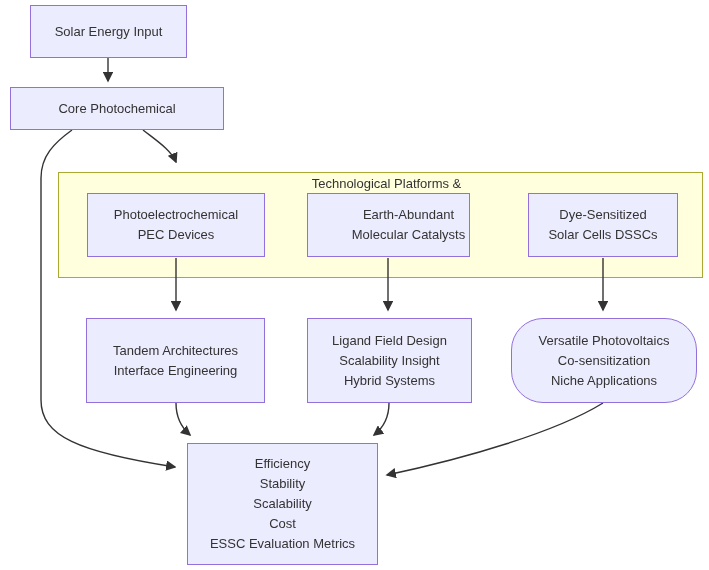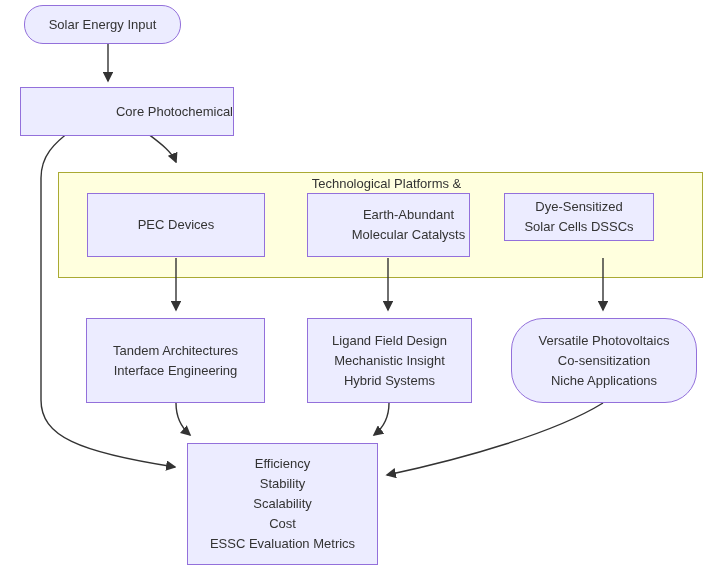--- a/index.html
+++ b/index.html
@@ -64,50 +64,51 @@
     <path class="edge" d="M143,130 C157,141 171,150 176,162" marker-end="url(#arrow)"></path>
     <path class="edge" d="M72,130 C54,143 41,156 41,178 L41,400 C41,436 78,452 175,467" marker-end="url(#arrow)"></path>
     <path class="edge" d="M176,258 L176,310" marker-end="url(#arrow)"></path>
     <path class="edge" d="M388,258 L388,310" marker-end="url(#arrow)"></path>
     <path class="edge" d="M603,258 L603,310" marker-end="url(#arrow)"></path>
     <path class="edge" d="M176,403 C176,418 182,428 190,435" marker-end="url(#arrow)"></path>
     <path class="edge" d="M389,403 C389,418 383,428 374,435" marker-end="url(#arrow)"></path>
     <path class="edge" d="M603,403 C556,432 467,458 387,475" marker-end="url(#arrow)"></path>
   </svg>
 
-  <div class="node" style="left:24px;top:5px;width:157px;height:39px;border-radius:19px;">
+  <div class="node" style="left:30px;top:5px;width:157px;height:53px;">
     <div>Solar Energy Input</div>
   </div>
 
-  <div class="node" style="left:20px;top:87px;width:214px;height:49px;align-items:flex-end;">
+  <div class="node" style="left:10px;top:87px;width:214px;height:43px;">
     <div>Core Photochemical</div>
   </div>
 
   <div class="node" style="left:87px;top:193px;width:178px;height:64px;">
+    <div>Photoelectrochemical</div>
     <div>PEC Devices</div>
   </div>
 
   <div class="node" style="left:307px;top:193px;width:163px;height:64px;padding-left:40px;">
     <div>Earth-Abundant</div>
     <div>Molecular Catalysts</div>
   </div>
 
-  <div class="node" style="left:504px;top:193px;width:150px;height:48px;">
+  <div class="node" style="left:528px;top:193px;width:150px;height:64px;">
     <div>Dye-Sensitized</div>
     <div>Solar Cells DSSCs</div>
   </div>
 
   <div class="node" style="left:86px;top:318px;width:179px;height:85px;">
     <div>Tandem Architectures</div>
     <div>Interface Engineering</div>
   </div>
 
   <div class="node" style="left:307px;top:318px;width:165px;height:85px;">
     <div>Ligand Field Design</div>
-    <div>Mechanistic Insight</div>
+    <div>Scalability Insight</div>
     <div>Hybrid Systems</div>
   </div>
 
   <div class="node" style="left:511px;top:318px;width:186px;height:85px;border-radius:32px;">
     <div>Versatile Photovoltaics</div>
     <div>Co-sensitization</div>
     <div>Niche Applications</div>
   </div>
 
   <div class="node" style="left:187px;top:443px;width:191px;height:122px;">

